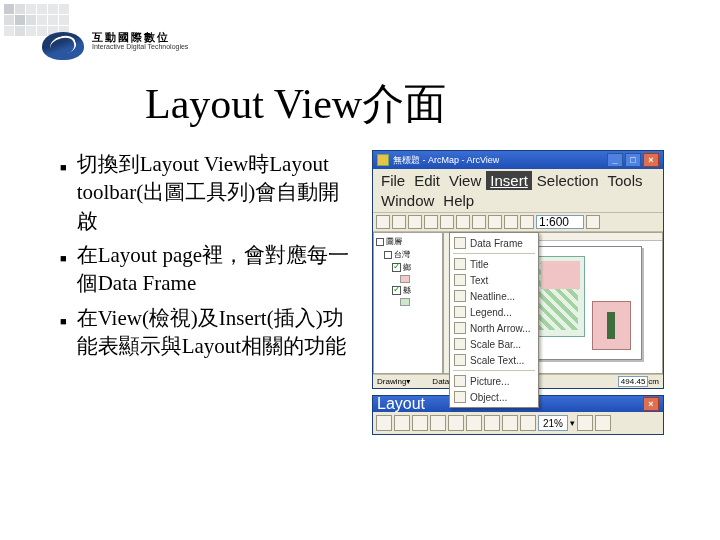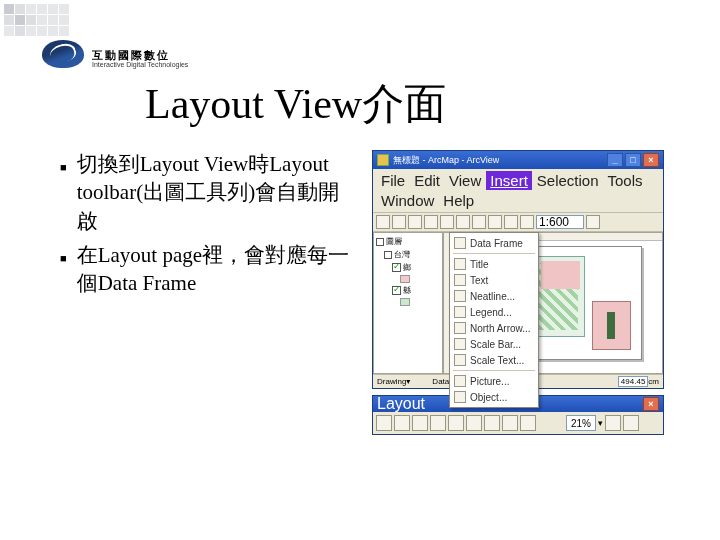--- a/index.html
+++ b/index.html
@@ -11,22 +11,22 @@
     overflow: hidden;
   }
   .deco-squares {
     position: absolute; top: 4px; left: 4px;
     display: grid; grid-template-columns: repeat(6, 10px);
     grid-auto-rows: 10px; gap: 1px;
   }
   .deco-squares div { background: #9aa0a8; opacity: .25; }
   .deco-squares div.d1 { opacity:.55; } .deco-squares div.d2 { opacity:.35; }
   .logo-wrap {
-    position: absolute; top: 40px; left: 42px;
-    display: flex; align-items: flex-end; gap: 8px;
+    position: absolute; top: 32px; left: 42px;
+    display: flex; align-items: flex-start; gap: 8px;
   }
   .logo-mark {
     width: 42px; height: 28px;
     background: linear-gradient(160deg,#1b3a6b 40%, #2a56a0 60%);
     border-radius: 50% 50% 45% 45%;
     position: relative;
   }
   .logo-mark::after {
     content:""; position:absolute; inset:4px 8px 6px 8px;
     border:2px solid #fff; border-radius:50% 50% 40% 40%;
@@ -72,21 +72,21 @@
   .winbtns { display:flex; gap:2px; }
   .winbtns span {
     width:16px;height:14px; background:#4f82e0;
     border:1px solid #2a56a0; color:#fff;
     display:flex;align-items:center;justify-content:center;
     font-size:9px; font-weight:bold;
   }
   .winbtns .close{ background:#e06f4f; border-color:#a03c20;}
   .menubar { background:#ece9d8; padding:2px 4px; display:flex; gap:1px; flex-wrap:wrap; border-bottom:1px solid #c0bca8;}
   .menubar span { padding:1px 4px; font-size:15px; color:#222; }
-  .menubar span.open { background:#6d28d9; color:#fff;text-decoration:underline; }
+  .menubar span.open { background:#404040; color:#fff;text-decoration:underline; }
   .tb-row { background:#ece9d8; padding:2px 3px; display:flex; gap:2px; align-items:center; border-bottom:1px solid #c0bca8;}
   .tb-row .ic { width:14px;height:14px;border:1px solid #9a9682;background:#f6f4ea; }
   .tb-sel { height:14px; border:1px solid #7f9db9; background:#fff; font-size:12px; padding:0 2px; display:flex;align-items:center; }
   .midrow { display:flex; height:142px; position:relative; }
   .toc {
     width:70px; background:#fff; border:1px solid #a7a394;
     padding:2px; overflow:hidden;
   }
   .toc .node { display:flex; align-items:center; gap:2px; font-size:8px; padding:1px 0; }
   .toc .box { width:8px;height:8px;border:1px solid #555; }
@@ -128,21 +128,21 @@
   .layout-toolbar {
     width:292px;
     margin-top:6px;
     border:1px solid #1a3e7a;
     background:#ece9d8;
     font-family: Tahoma, sans-serif;
   }
   .layout-toolbar .titlebar{height:16px;}
   .layout-toolbar .row{display:flex;gap:2px;padding:3px;align-items:center;}
   .layout-toolbar .ic{width:16px;height:16px;border:1px solid #9a9682;background:#f6f4ea;}
-  .layout-toolbar .zoom{border:1px solid #7f9db9;background:#fff;font-size:10px;padding:0 4px;height:16px;display:flex;align-items:center;margin-left:28px;}
+  .layout-toolbar .zoom{border:1px solid #7f9db9;background:#fff;font-size:10px;padding:0 4px;height:16px;display:flex;align-items:center;}
 </style>
 </head>
 <body>
 
 <div class="deco-squares">
   <div class="d1"></div>
     <div class="d2"></div>
     <div></div>
     <div></div>
     <div></div>
@@ -171,20 +171,23 @@
 
 <h1 class="slide-title">Layout View介面</h1>
 
 <div class="body-wrap">
   <ul class="bullets">
     <li>
         <span>切換到Layout View時Layout toolbar(出圖工具列)會自動開啟</span>
       </li>
     <li>
         <span>在Layout page裡，會對應每一個Data Frame</span>
+      </li>
+    <li>
+        <span>在View(檢視)及Insert(插入)功能表顯示與Layout相關的功能</span>
       </li>
   </ul>
 
   <div>
 
     <div class="app-shot">
       <div class="titlebar">
         <div class="t-left">
           <span class="t-icon"></span>
           <span>無標題 - ArcMap - ArcView</span>

